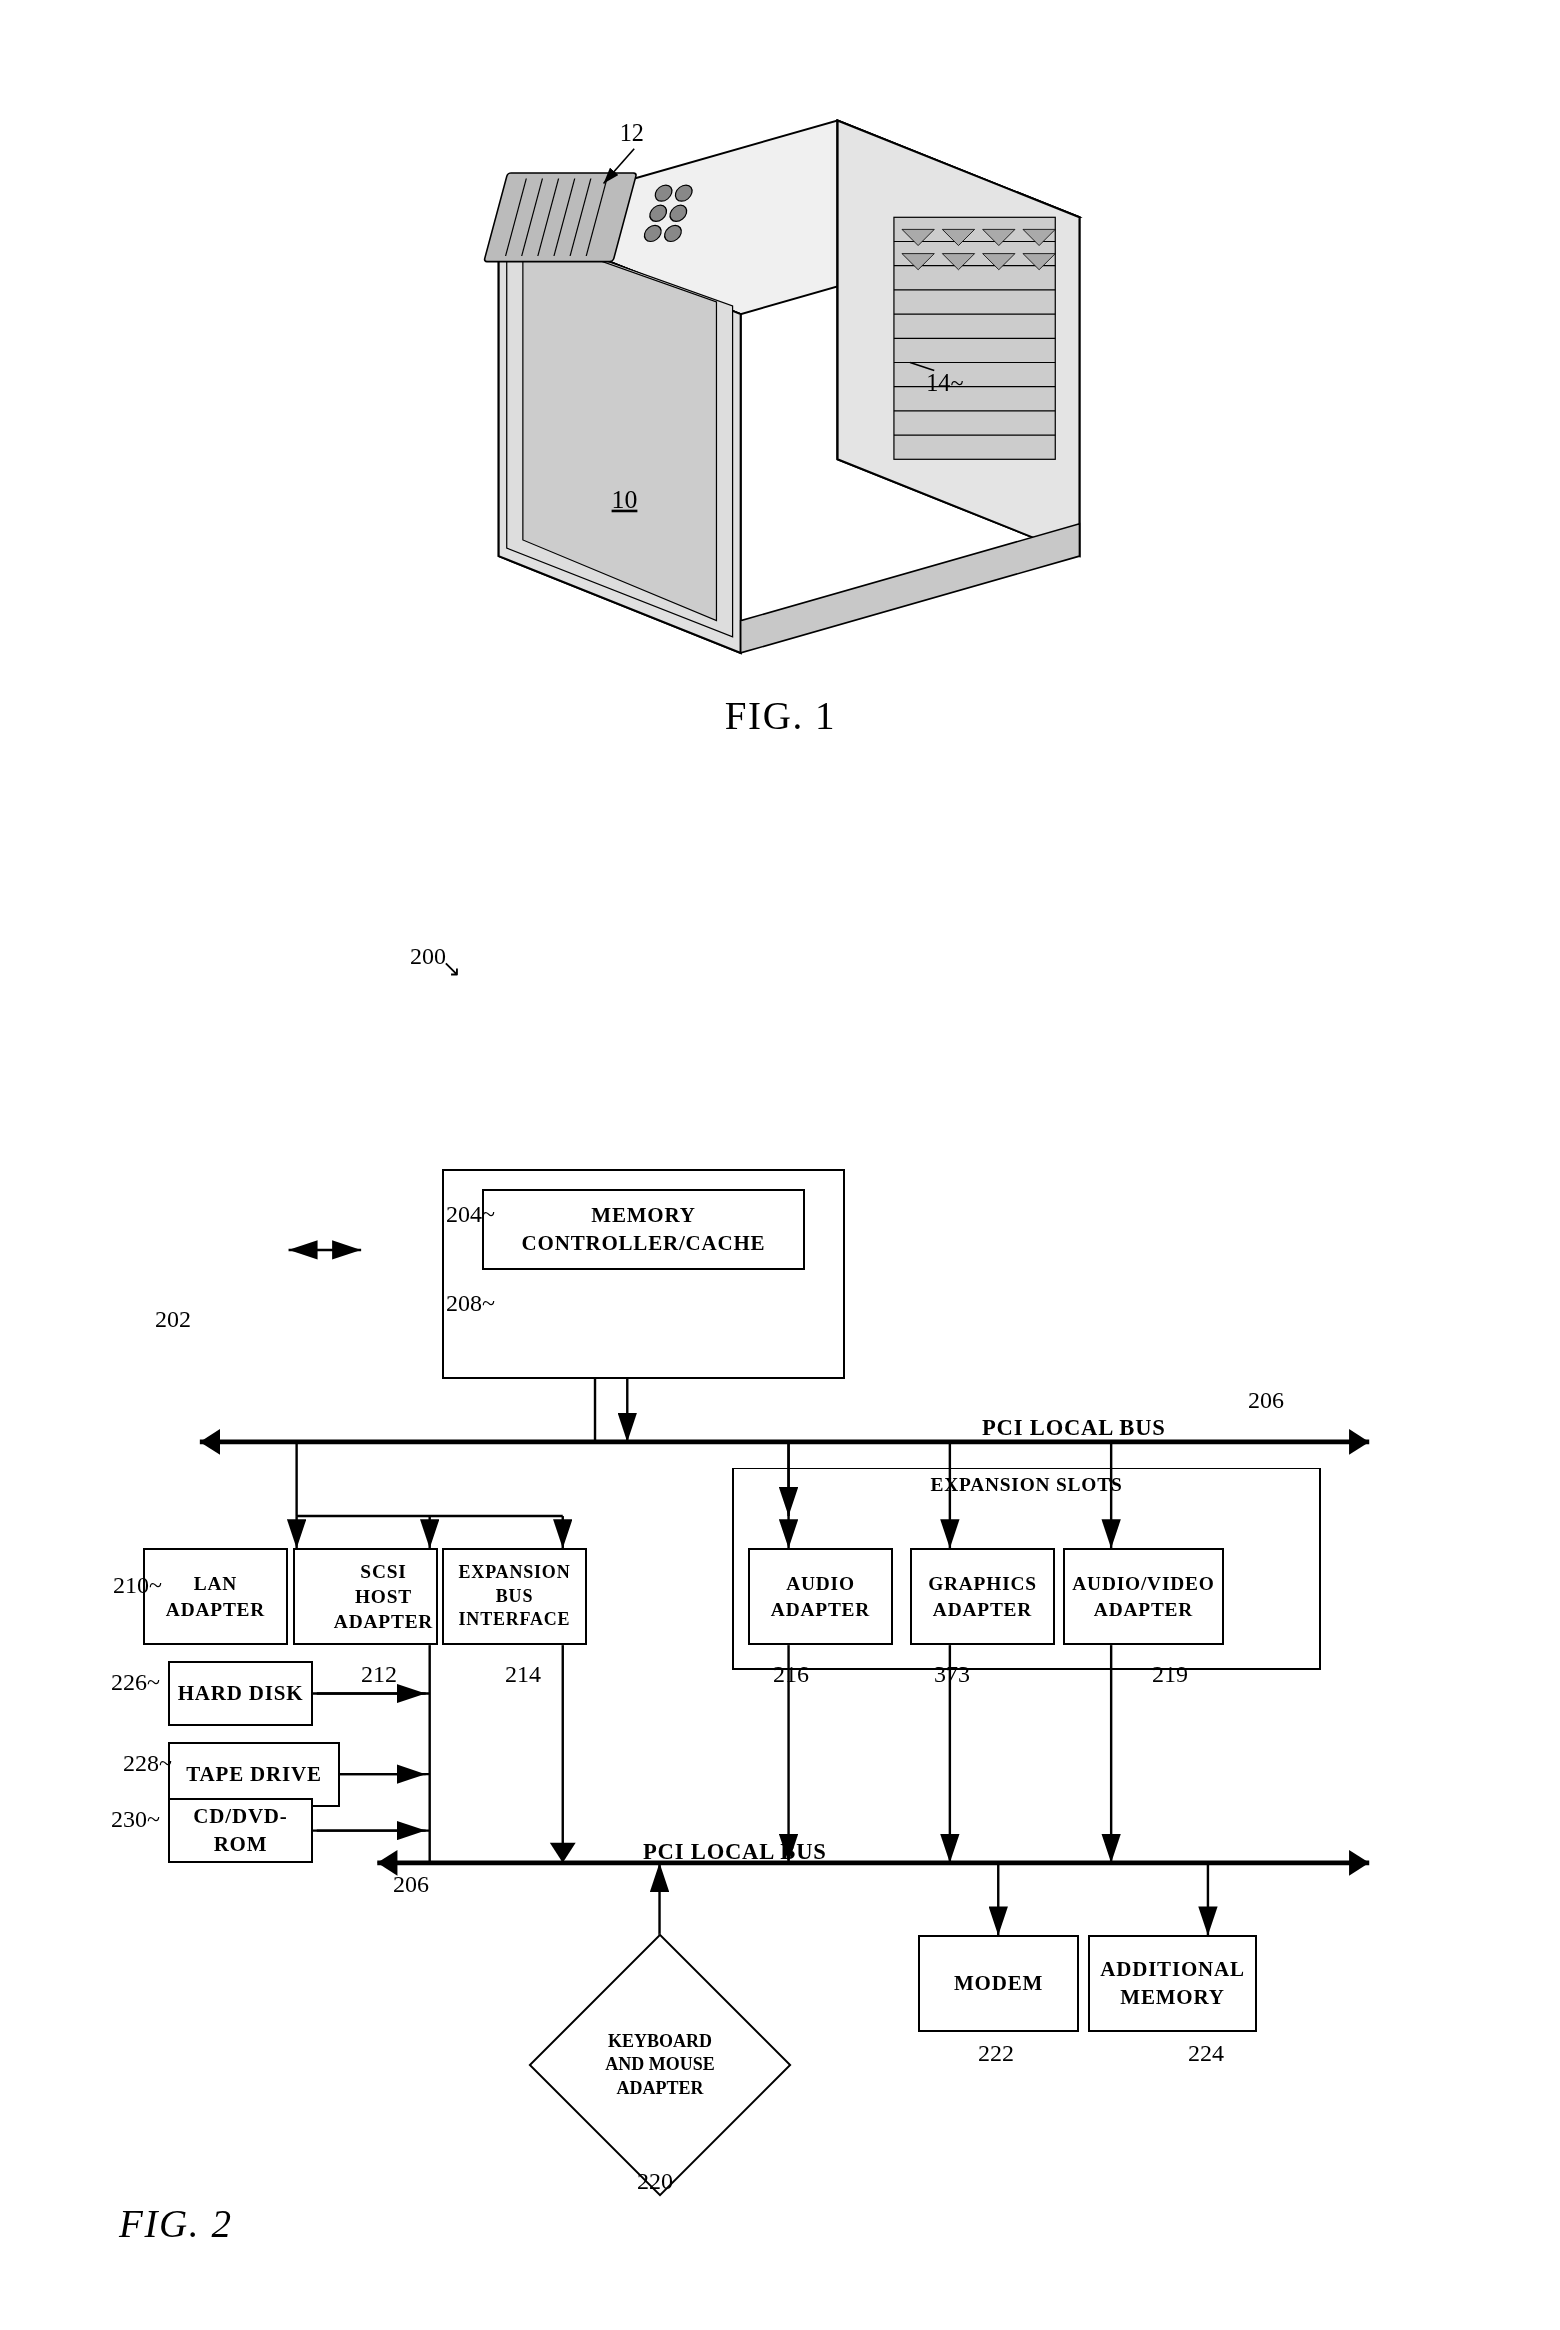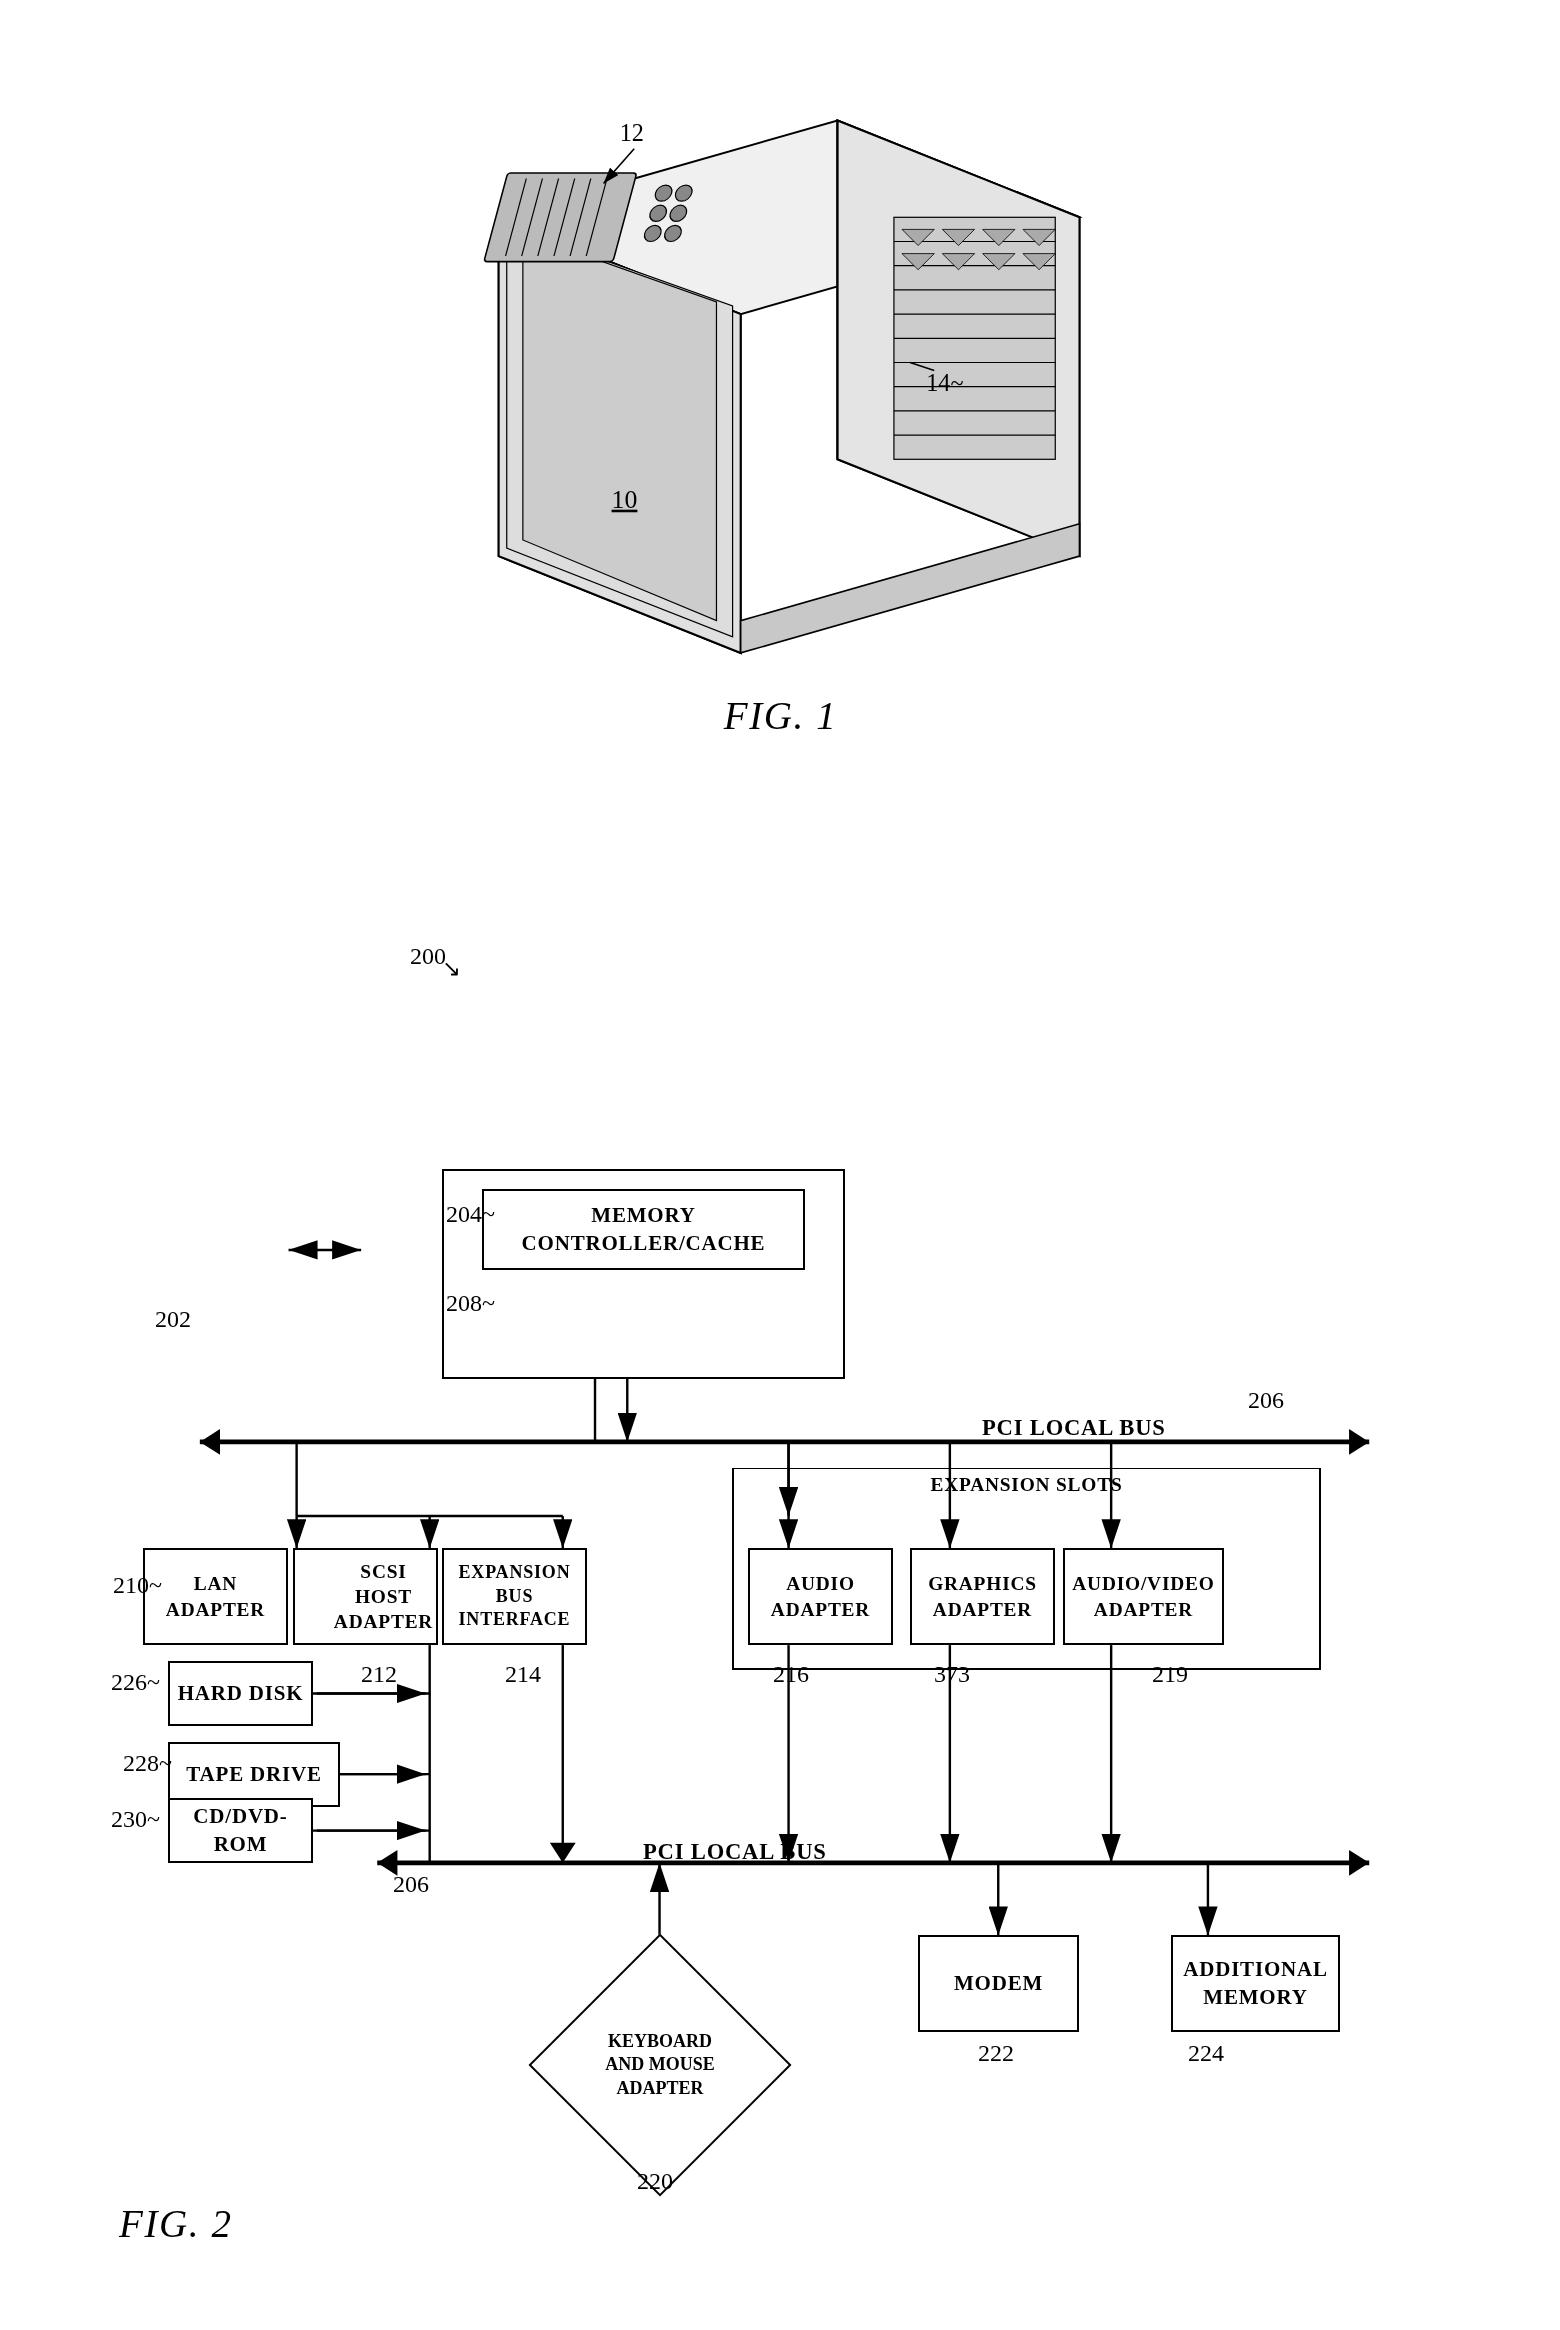--- a/index.html
+++ b/index.html
@@ -30,21 +30,20 @@
     }
 
     
     .fig1-svg {
       width: 100%;
       height: 100%;
     }
 
     .fig1-caption {
       font-size: 39px;
-      font-style: italic;
       margin-top: 16px;
       letter-spacing: 1.6px;
     }
 
     .fig2-caption {
       font-size: 39px;
       font-style: italic;
       margin-top: 24px;
       letter-spacing: 1.6px;
       display: inline-block;
@@ -346,21 +345,21 @@
     </div>
 
     <div class="ref" style="left:542px; top:1265px;">220</div>
 
     <div class="block" style="left:823px; top:1032px; width:161px; height:97px; font-size:21px;">
       <span>MODEM</span>
     </div>
 
     <div class="ref" style="left:883px; top:1137px;">222</div>
 
-    <div class="block" style="left:1076px; top:1032px; width:169px; height:97px; font-size:21px;">
+    <div class="block" style="left:993px; top:1032px; width:169px; height:97px; font-size:21px;">
       <span style="white-space:pre-line;">ADDITIONAL
 MEMORY</span>
     </div>
 
     <div class="ref" style="left:1093px; top:1137px;">224</div>
 
     <div class="fig2-caption" style="position:absolute; left:24px; top:1274px;">FIG. 2</div>
 
   </div>
 </div>

